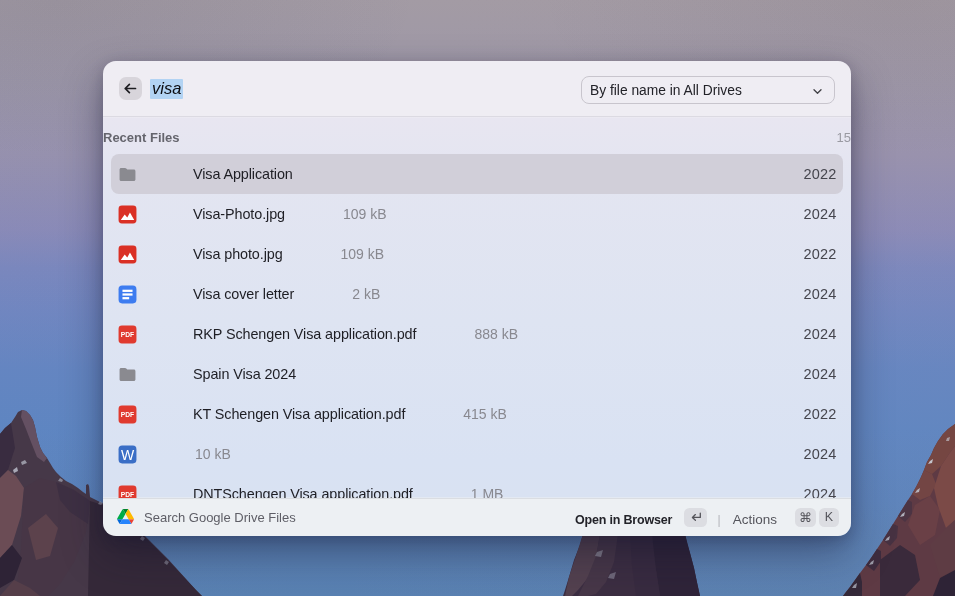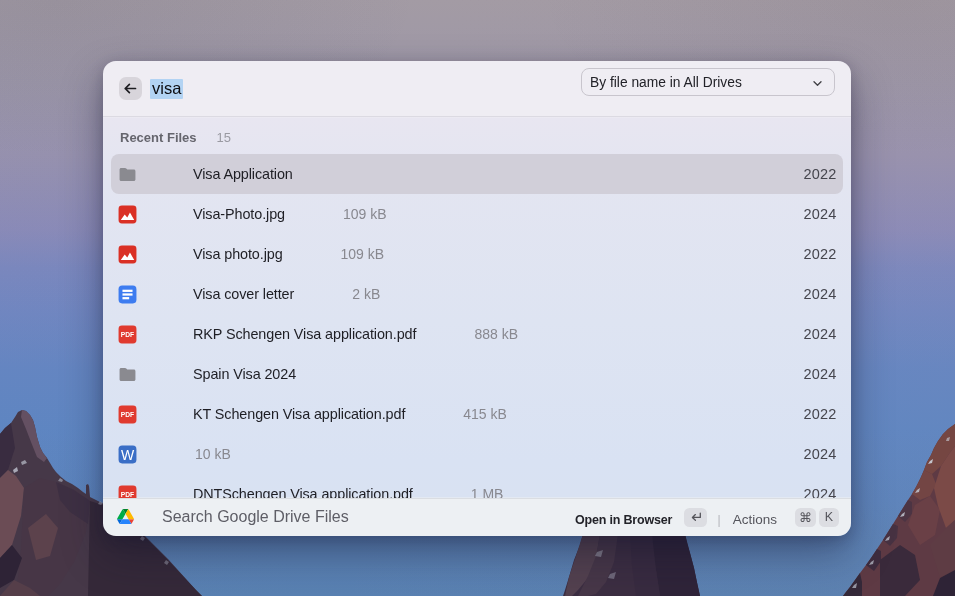--- a/index.html
+++ b/index.html
@@ -17,45 +17,45 @@
     border-radius:13px; overflow:hidden;
     background:linear-gradient(180deg,#efedf3 0px,#efedf3 56px,#e8e6f1 57px,#e3e5f1 120px,#dee4f2 260px,#d9e2f3 400px,#d9e2f2 436px,#edf0f3 437px,#edf0f3 100%);
     box-shadow:0 18px 40px rgba(20,20,45,0.40), 0 4px 14px rgba(20,20,45,0.22);
   }
   #hdr { position:absolute; left:0; top:0; width:100%; height:56px;
     border-bottom:1px solid rgba(60,60,80,0.10); display:flex; align-items:center; }
   #back { width:23px; height:23px; margin-left:16px; border-radius:7px; background:#d8d5db;
     display:flex; align-items:center; justify-content:center; }
   #back svg { display:block; }
   #query { margin-left:8px; font-size:16.5px; font-weight:400; letter-spacing:0; color:#0c0c10;
-    background:#b2d3f3; padding:1px 2px 3px 2px; border-radius:1px; line-height:16px; }
-  #dropdown { position:absolute; right:16px; top:7px; width:254px; height:28px;
+    background:#b2d3f3; padding:1px 2px 3px 2px; border-radius:1px; line-height:16px;font-style:italic; }
+  #dropdown { position:absolute; right:16px; top:15px; width:254px; height:28px;
     border:1px solid #c8c5cd; border-radius:8px; display:flex; align-items:center; }
   #dropdown .lbl { margin-left:8px; font-size:13.8px; color:#222228; }
   #dropdown svg { position:absolute; right:11px; top:9px; }
 
   
   #list { position:absolute; left:0; top:57px; width:100%; height:379.5px; overflow:hidden; }
-  #sechdr { height:36px; display:flex; align-items:center; padding-left:17px; padding-top:3px; }
+  #sechdr { height:36px; display:flex; align-items:center; padding-top:3px;justify-content:space-between; }
   #sechdr .t1 { font-size:13px; font-weight:700; color:#65656d; }
   #sechdr .t2 { font-size:13px; color:#9a9aa2; margin-left:20px; }
   .row { height:40px; margin:0 8px; border-radius:8px; display:flex; align-items:center;
     padding:0 6.5px 0 7px;gap:46px; }
   .row.sel { background:#d1cfd9; }
   .icon { width:19px; height:19px; flex:0 0 19px; }
   .title { font-size:14.4px; color:#1e1e24; margin-left:10px; white-space:nowrap; letter-spacing:-0.1px; }
   .size { font-size:14px; color:#88888f; margin-left:12px; white-space:nowrap; }
   .year { margin-left:auto; font-size:14.5px; color:#45454d; letter-spacing:0.2px; }
 
   
   #ftr { position:absolute; left:0; bottom:0; width:100%; height:38.5px;
     border-top:1px solid rgba(60,60,80,0.10);
     display:flex; align-items:center; }
   #ftr .gdlogo { margin-left:14px; margin-top:-2px; }
-  #ftr .lbl { margin-left:28px; font-size:16px; color:#5e5e66; }
+  #ftr .lbl { margin-left:10px; font-size:13px; color:#5e5e66; }
   #ftr .right { margin-left:auto; display:flex; align-items:flex-end; margin-right:12px; }
   #ftr .open { font-size:12.5px; font-weight:700; color:#232329; letter-spacing:-0.2px; }
   .kcap { height:19px; min-width:21px; padding:0 4px; border-radius:5.5px; background:#dcdde2;
     display:flex; align-items:center; justify-content:center; font-size:12px; color:#54545a; }
   .vsep { color:#b4b4bc; font-size:12px; margin:0 12px 0 10.5px; }
 </style>
 </head>
 <body>
 <div id="tint"></div>
 

